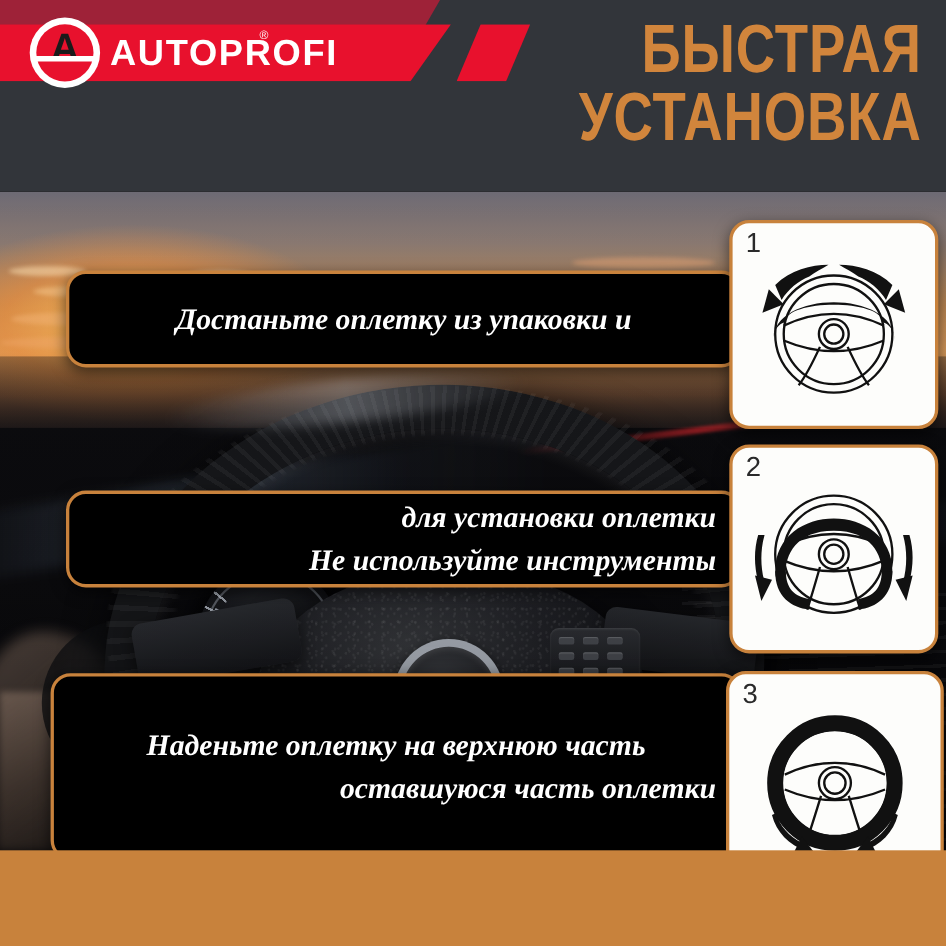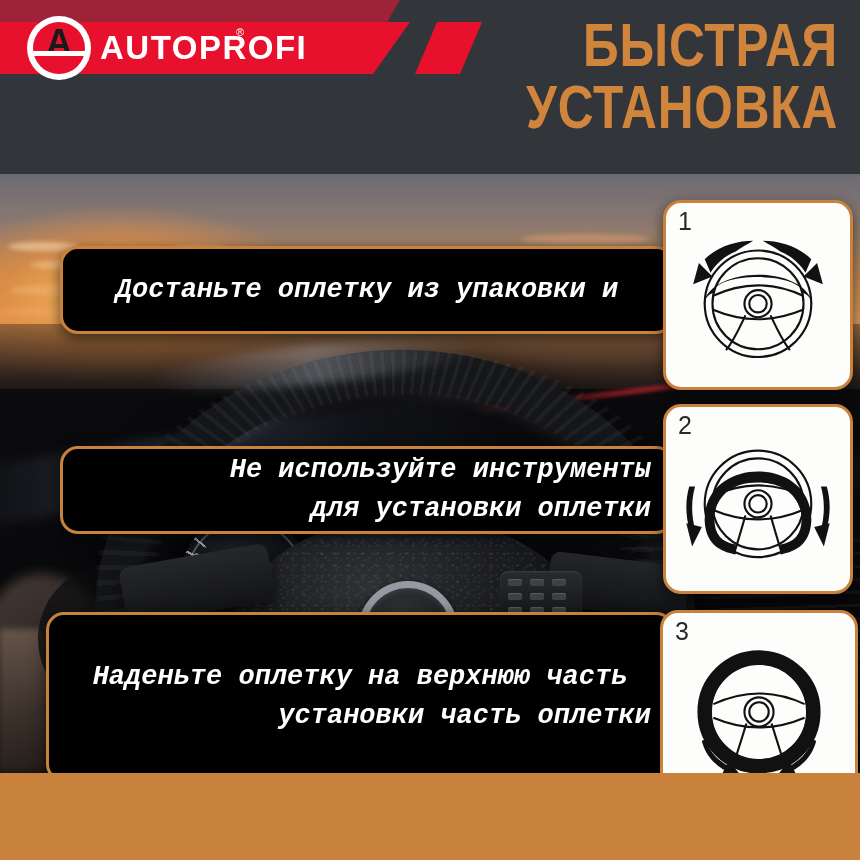--- a/index.html
+++ b/index.html
@@ -152,21 +152,21 @@
        color:#fff;letter-spacing:1.5px;font-family:"Liberation Sans", sans-serif;}
   .logo-reg{position:absolute;left:236px;top:26px;font-size:11px;color:#fff;}
   .hdr-title{position:absolute;right:22px;top:14px;width:520px;text-align:right;color:#d1853c;
        font-size:62px;line-height:62px;font-weight:bold;letter-spacing:1px;
        transform:scaleX(.80);transform-origin:100% 0;font-family:"Liberation Sans", sans-serif;}
   .hdr-title div{white-space:nowrap;}
 
   
   .callout{position:absolute;background:#000;border:3px solid #c8823c;border-radius:18px;
        color:#fff;font-weight:bold;font-style:italic;font-size:27px;line-height:39px;
-       box-shadow:0 4px 14px rgba(0,0,0,.6);font-family:Liberation Mono, monospace;
+       box-shadow:0 4px 14px rgba(0,0,0,.6);font-family:Liberation Serif, serif;
        display:flex;flex-direction:column;justify-content:center;padding:10px 20px;box-sizing:border-box;}
   .callout .ln{white-space:nowrap;}
   .c1{left:60px;top:246px;width:614px;height:88px;align-items:center;}
   .c2{left:60px;top:446px;width:614px;height:88px;align-items:flex-end;}
   .c3{left:46px;top:612px;width:628px;height:170px;align-items:flex-end;}
   .c3 .ln:first-child{align-self:center;}
 
   
   .step{position:absolute;width:190px;height:190px;background:#fdfdfb;border:3px solid #c8823c;
        border-radius:18px;box-shadow:0 5px 14px rgba(0,0,0,.55);box-sizing:border-box;}
@@ -257,27 +257,27 @@
       <div>БЫСТРАЯ</div>
       <div>УСТАНОВКА</div>
     </div>
   </div>
 
   <div class="callout c1">
     <div class="ln">Достаньте оплетку из упаковки и</div>
   </div>
 
   <div class="callout c2">
+    <div class="ln">для установки оплетки</div>
     <div class="ln">Не используйте инструменты</div>
-    <div class="ln">для установки оплетки</div>
   </div>
 
   <div class="callout c3">
     <div class="ln">Наденьте оплетку на верхнюю часть</div>
-    <div class="ln">установки часть оплетки</div>
+    <div class="ln">оставшуюся часть оплетки</div>
   </div>
 
   <div class="step s1">
     <div class="step-num">1</div>
     <svg viewBox="0 0 190 190">
       <g fill="none" stroke="#111" stroke-width="2.2">
         <circle cx="95" cy="104" r="55"></circle>
         <circle cx="95" cy="104" r="47"></circle>
         <circle cx="95" cy="104" r="14"></circle>
         <circle cx="95" cy="104" r="9"></circle>

